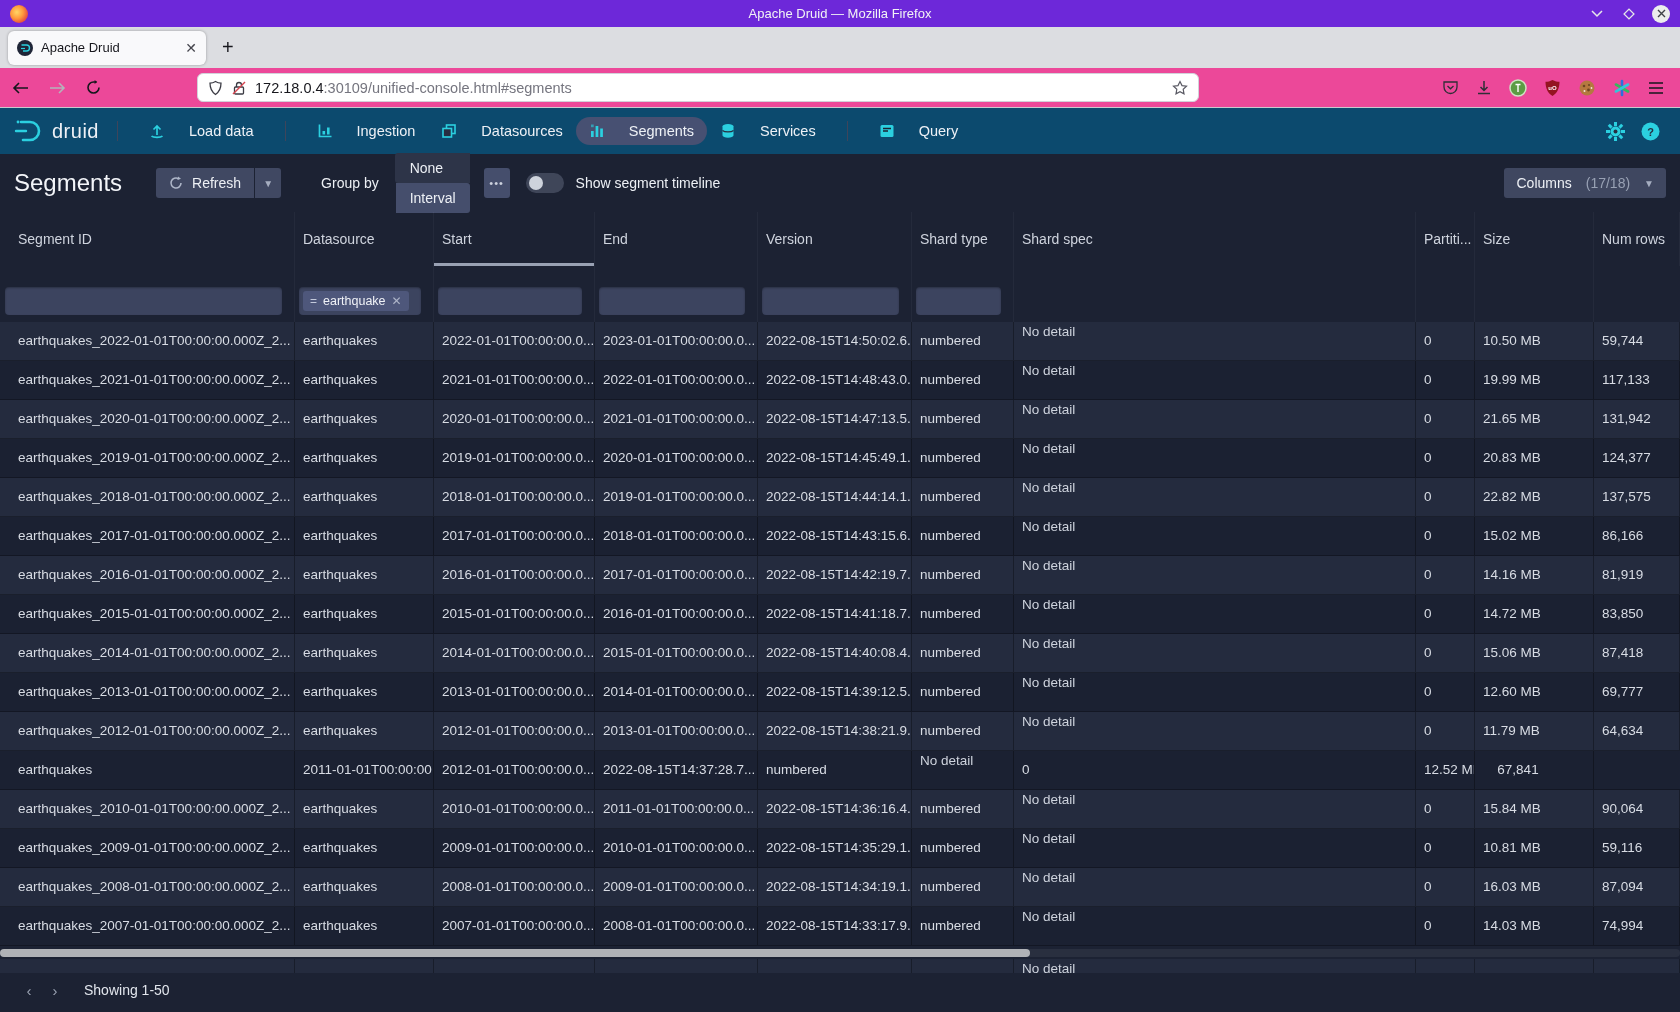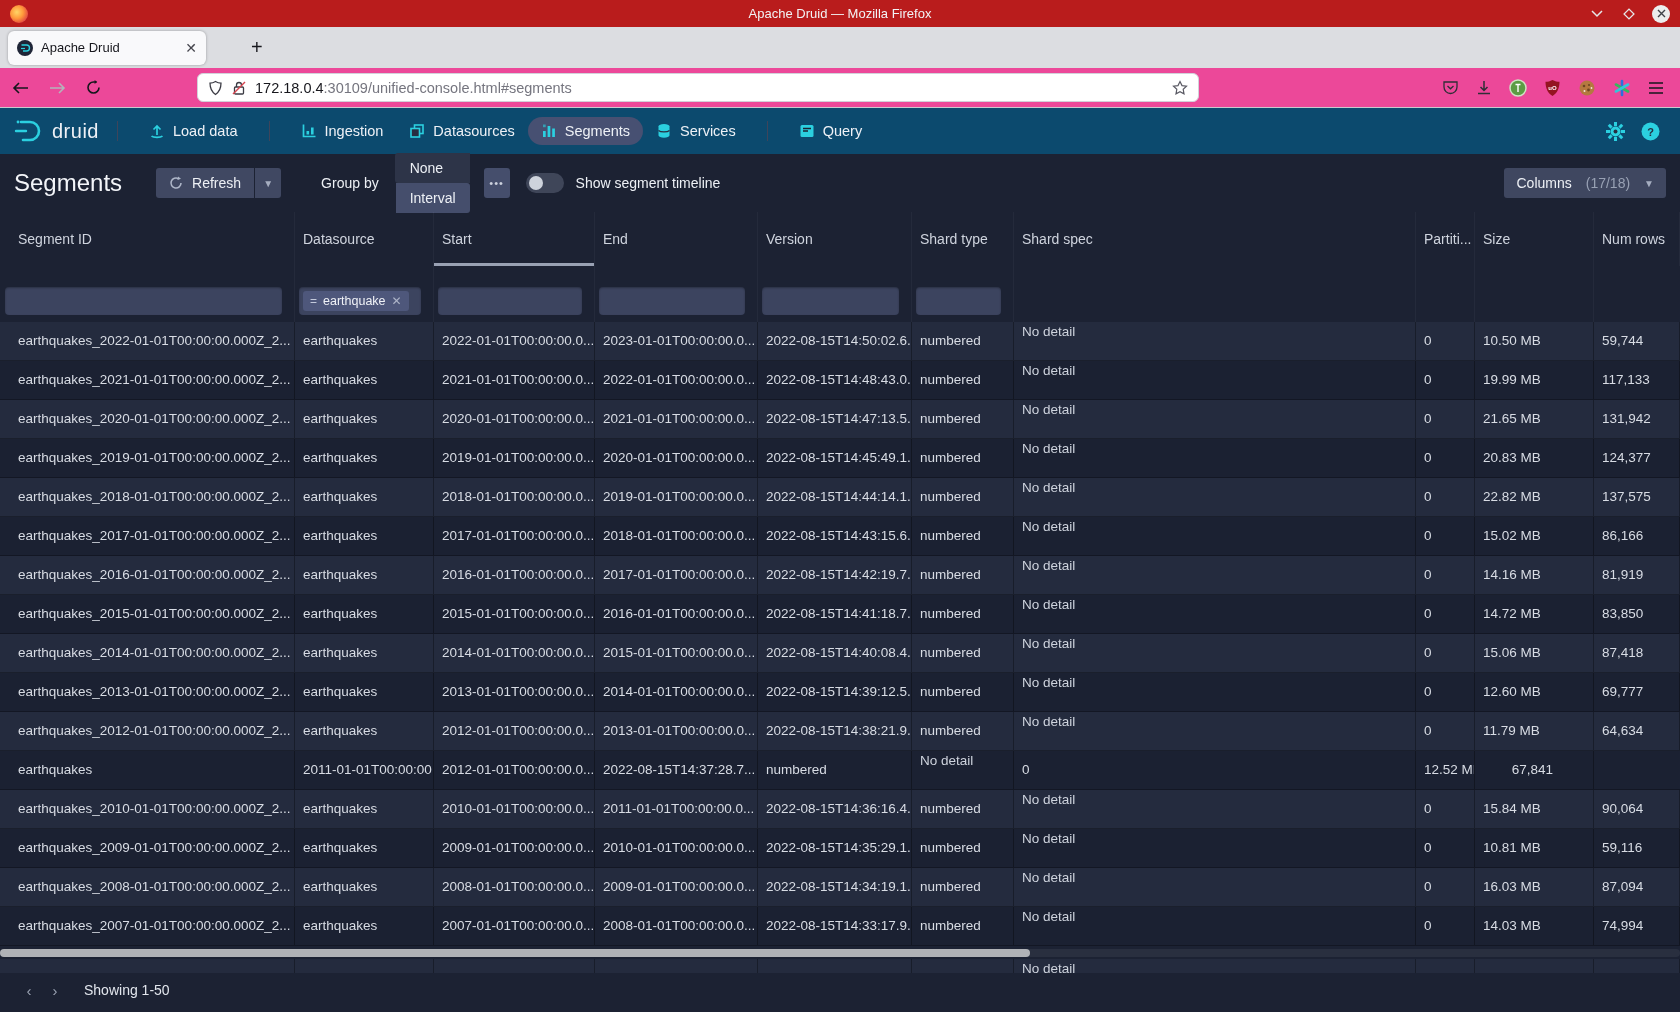--- a/index.html
+++ b/index.html
@@ -1,49 +1,49 @@
 <!DOCTYPE html>
 <html><head>
 <meta charset="utf-8">
 <style>
   * { margin:0; padding:0; box-sizing:border-box; }
   html,body { width:1680px; height:1012px; overflow:hidden; }
   body { font-family:"Liberation Sans", sans-serif; background:#1c2233; }
 
   
-  .titlebar { height:27px; background:#b91c1c; display:flex; align-items:center; position:relative; padding:0 10px; }
+  .titlebar { height:27px; background:#6d28d9; display:flex; align-items:center; position:relative; padding:0 10px; }
   .ff-logo { width:18px; height:18px; border-radius:50%;
     background:radial-gradient(circle at 38% 40%, #ffd567 0%, #ff9a3c 40%, #e8543f 70%, #a6308f 100%); }
   .win-title { position:absolute; left:50%; transform:translateX(-50%); color:#f2f3f5; font-size:13px; }
   .win-controls { margin-left:auto; display:flex; align-items:center; gap:14px; }
   .win-btn { width:18px; height:18px; display:flex; align-items:center; justify-content:center; cursor:default; }
   .close-circle { background:#eceded; border-radius:50%; }
 
-  .tabstrip { height:41px; background:#dcdde1; display:flex; align-items:center; padding:0 8px;gap:29px; }
+  .tabstrip { height:41px; background:#dcdde1; display:flex; align-items:center; padding:0 8px; }
   .tab { width:198px; height:34px; background:#f9f9fb; border-radius:6px; box-shadow:0 0 3px rgba(0,0,0,.3);
     display:flex; align-items:center; gap:8px; padding:0 9px; }
   .tab-label { flex:1; font-size:13px; color:#17171d; white-space:nowrap; overflow:hidden; }
   .tab-close { color:#45454d; font-size:14px; line-height:1; }
   .newtab { margin-left:16px; color:#17171d; font-size:20px; font-weight:300; }
 
   .toolbar { height:40px; background:#ec4899; border-bottom:1px solid #c9c9cf; display:flex; align-items:center; padding:0 12px; }
   .navbtns { display:flex; gap:20px; align-items:center; }
   .urlbar { margin-left:96px; width:1002px; height:29px; background:#ffffff; border:1px solid #d2d2da; border-radius:6px;
     display:flex; align-items:center; gap:9px; padding:0 10px; }
   .url-text { flex:1; font-size:14.5px; white-space:nowrap; overflow:hidden; }
   .url-host { color:#17171d; }
   .url-rest { color:#75757f; }
   .ext-icons { margin-left:auto; display:flex; align-items:center; gap:17px; padding-right:4px; }
 
   
   .druid-nav { height:46px; background:#0c4a6e; display:flex; align-items:center; padding:0 14px; color:#eef1f6; }
   .brand { display:flex; align-items:center; gap:8px; }
   .brand-word { font-size:20px; color:#eef1f6; letter-spacing:.5px; }
   .nav-divider { width:1px; height:20px; background:#3e455b; margin:0 18px; }
-  .nav-item { display:flex; align-items:center; gap:8px; font-size:14.5px; padding:6px 13px; border-radius:16px; cursor:pointer; }
+  .nav-item { display:flex; align-items:center; gap:24px; font-size:14.5px; padding:6px 13px; border-radius:16px; cursor:pointer; }
   .nav-item.active { background:#475072; }
   .nav-right { margin-left:auto; display:flex; align-items:center; gap:16px; padding-right:6px; }
 
   .page-header { height:58px; background:#1c2233; display:flex; align-items:center; padding:0 14px; }
   .page-title { font-size:24px; color:#f3f5f9; font-weight:400; margin-right:34px; }
   .btn { height:30px; background:#404862; color:#edf0f5; font-size:14px; display:flex; align-items:center; border-radius:3px; }
   .refresh-main { padding:0 13px; gap:9px; border-radius:3px 0 0 3px; }
   .refresh-caret { width:26px; justify-content:center; border-radius:0 3px 3px 0; margin-left:1px; color:#aeb6c8; }
   .groupby-label { margin-left:40px; font-size:14px; color:#edf0f5; }
   .btn-group { display:flex; margin-left:16px;flex-direction:column; }
@@ -75,21 +75,21 @@
   .tag-op { color:#c3c9db; font-size:12px; }
   .tag-x { color:#aeb5c9; font-size:12px; }
 
   .tbody .tr { height:39px; border-bottom:1px solid rgba(0,0,0,.28); cursor:pointer; }
   .tr.odd  { background:#242b3e; }
   .tr.even { background:#1b2132; }
   .td { font-size:13.5px; color:#d8dce4; line-height:38px; padding:0 8px; white-space:nowrap; overflow:hidden;
     border-right:1px solid rgba(0,0,0,.32); }
   .td:first-child { padding-left:18px; }
   .td.shardspec { line-height:normal; padding-top:2px; color:#ced3dd; }
-  .td.numrows { text-align:right; padding-right:40px; }
+  .td.numrows { text-align:center; padding-right:40px; }
 
   .hscroll { height:13px; display:flex; align-items:center; background:#1c2233; }
   .hscroll-track { width:100%; height:8px; background:rgba(255,255,255,.06); border-radius:4px; position:relative; }
   .hscroll-thumb { position:absolute; left:0; top:0; width:1030px; height:8px; border-radius:4px; background:#b0b2b6; }
 
   .partial-clip { height:14px; overflow:hidden; }
 
   .pager { height:34px; display:flex; align-items:center; padding:0 16px; background:#1c2233; }
   .pager-btn { color:#9aa2b2; font-size:15px; width:26px; text-align:center; cursor:pointer; }
   .pager-text { margin-left:16px; font-size:14px; color:#e2e6ed; }

